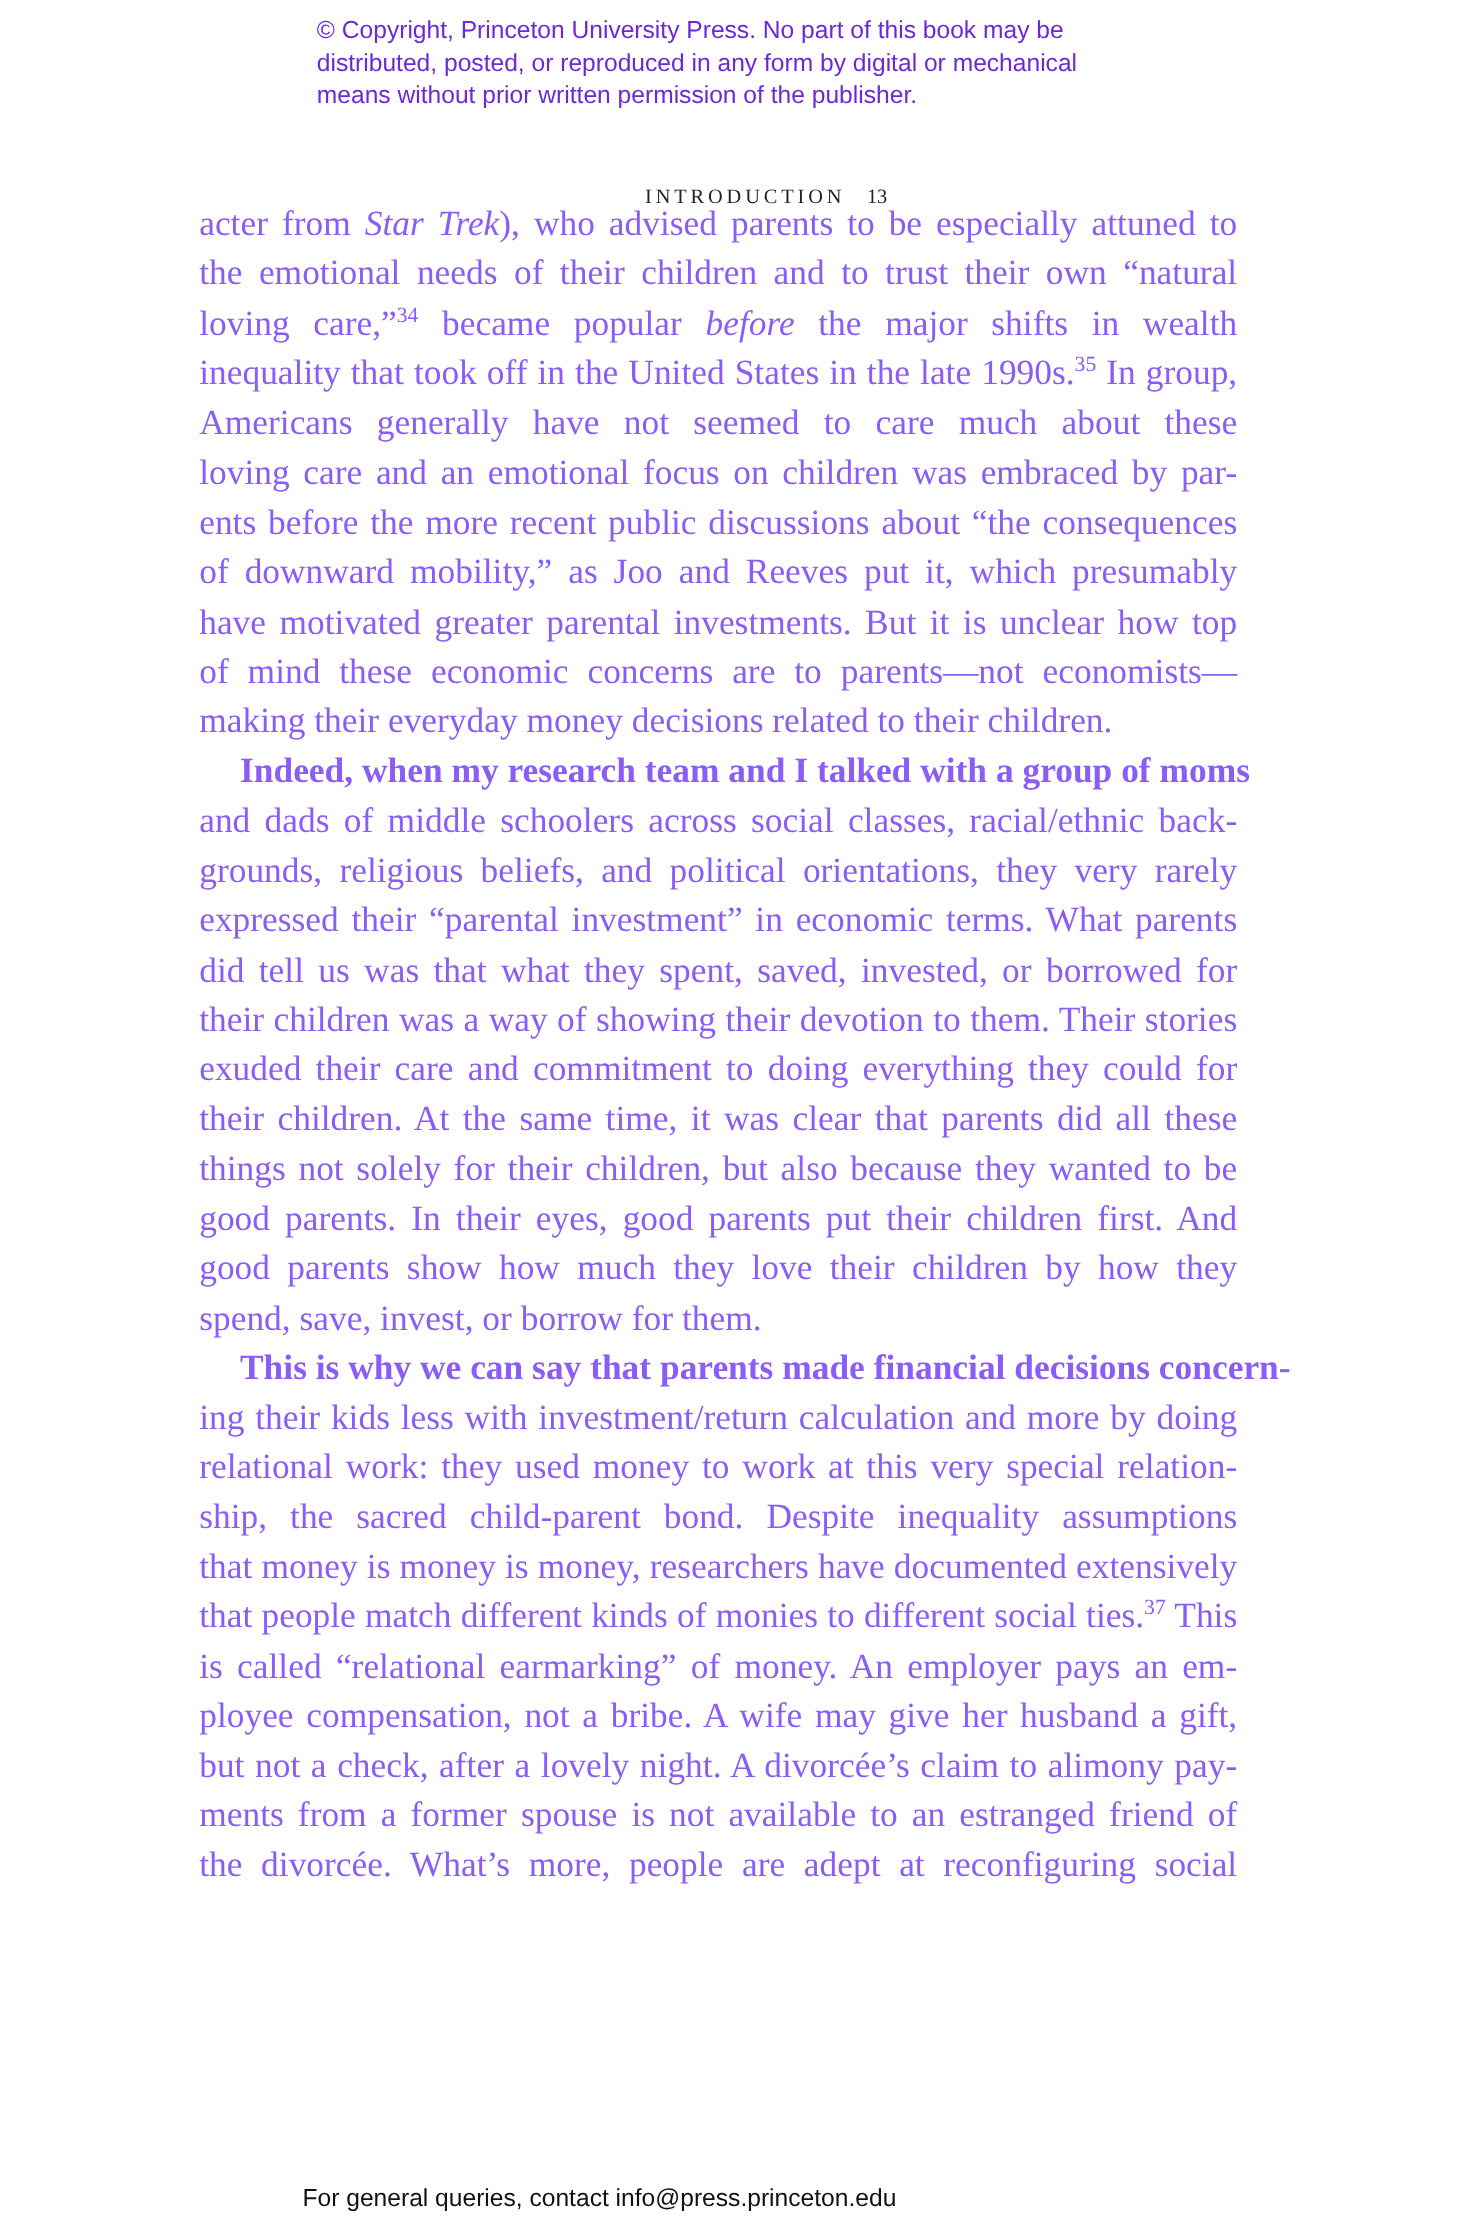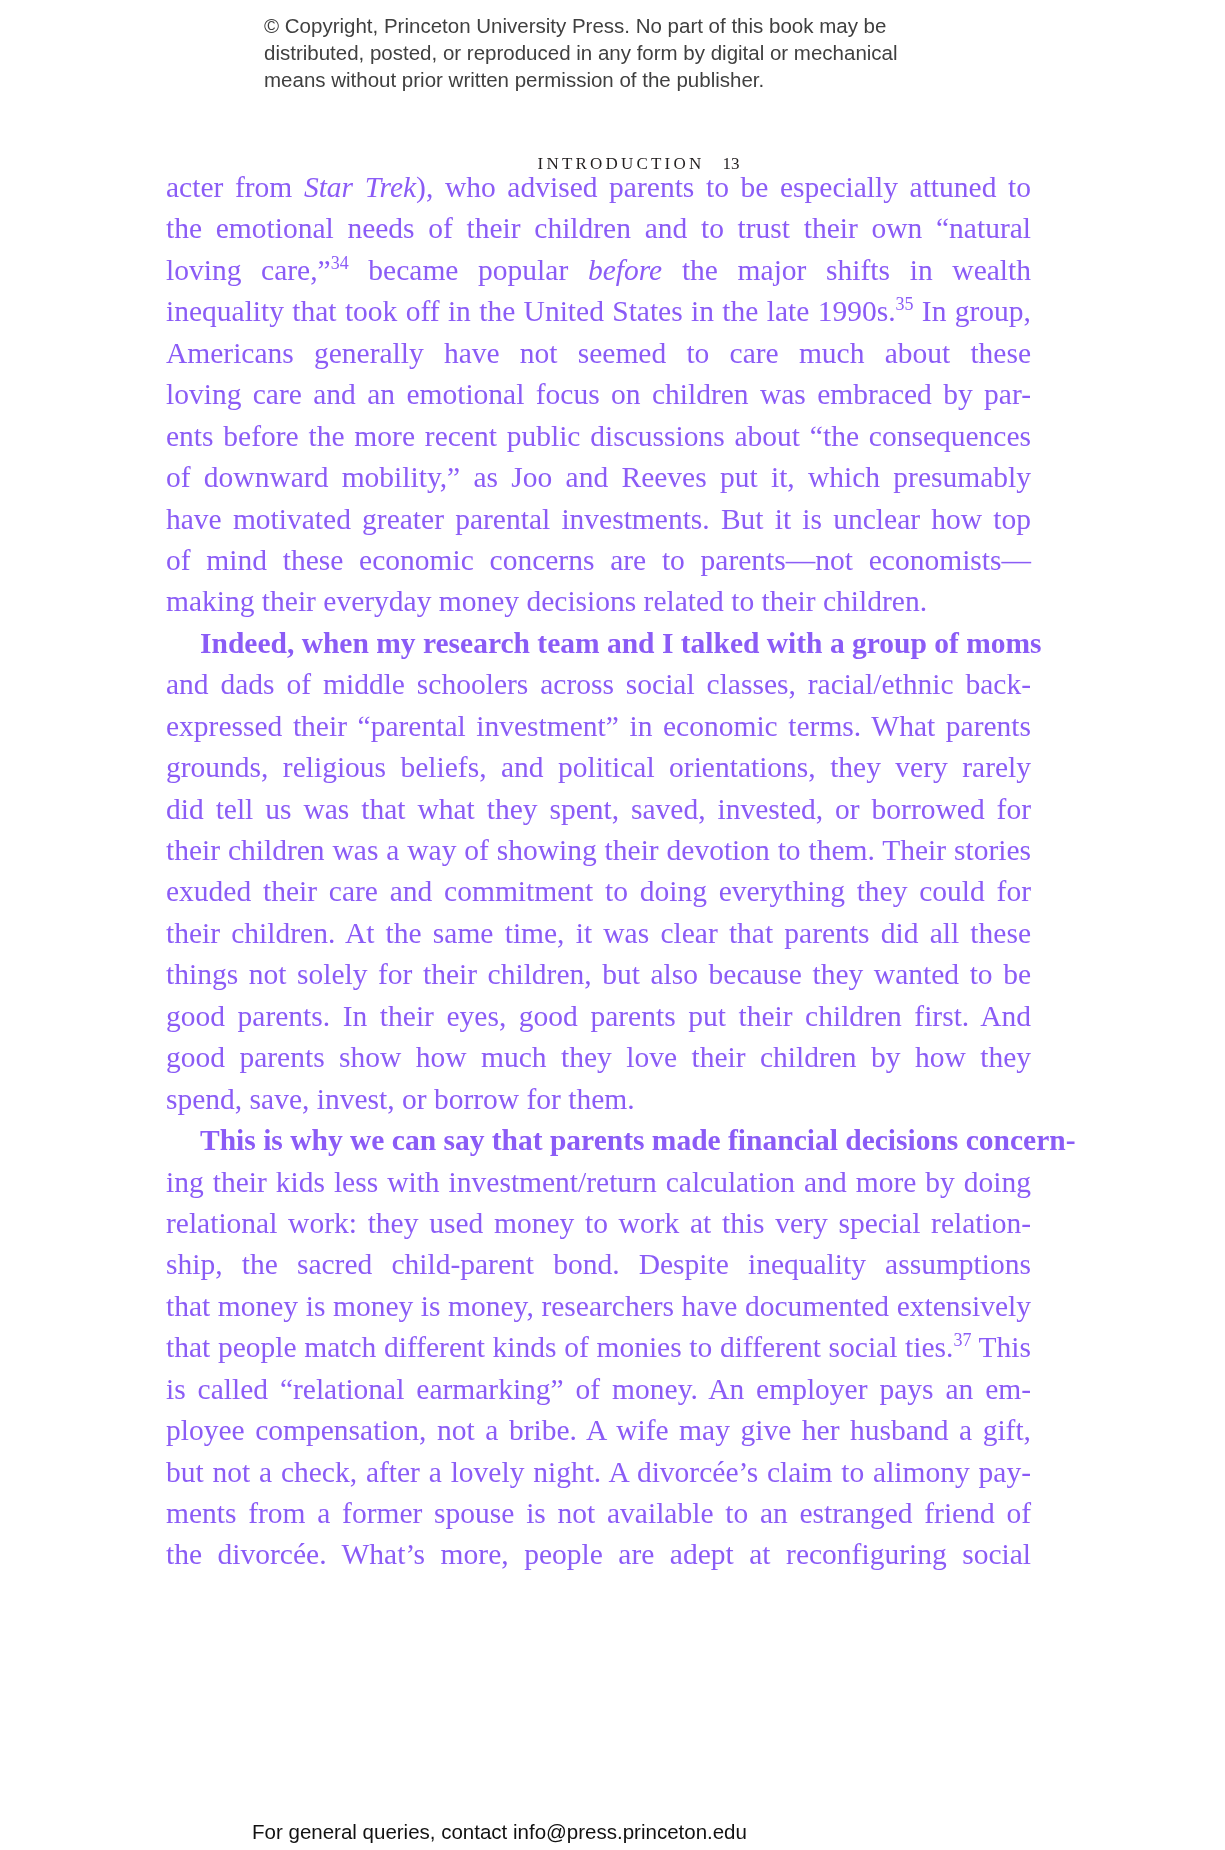--- a/index.html
+++ b/index.html
@@ -15,21 +15,21 @@
       color: #231f20;
     }
     .copyright {
       position: absolute;
       left: 264px;
       top: 12px;
       width: 760px;
       font-family: "Liberation Sans", sans-serif;
       font-size: 20.5px;
       line-height: 27px;
-      color: #404040;
+      color: #6d28d9;
       margin: 0;
     }
     .copyright span { display: block; white-space: nowrap; }
     .running-head {
       position: absolute;
       left: 0;
       top: 114px;
       width: 1225px;
       text-align: center;
       font-family: "Liberation Serif", serif;
@@ -97,22 +97,22 @@
     <span class="line"><span>inequality that took off in the United States in the late 1990s.</span><sup>35</sup><span> In group,</span></span>
     <span class="line"><span>Americans generally have not seemed to care much about these</span></span>
     <span class="line"><span>loving care and an emotional focus on children was embraced by par-</span></span>
     <span class="line"><span>ents before the more recent public discussions about “the consequences</span></span>
     <span class="line"><span>of downward mobility,” as Joo and Reeves put it, which presumably</span></span>
     <span class="line"><span>have motivated greater parental investments. But it is unclear how top</span></span>
     <span class="line"><span>of mind these economic concerns are to parents—not economists—</span></span>
     <span class="line last"><span>making their everyday money decisions related to their children.</span></span>
     <span class="line indent"><span>Indeed, when my research team and I talked with a group of moms</span></span>
     <span class="line"><span>and dads of middle schoolers across social classes, racial/ethnic back-</span></span>
+    <span class="line"><span>grounds, religious beliefs, and political orientations, they very rarely</span></span>
     <span class="line"><span>expressed their “parental investment” in economic terms. What parents</span></span>
-    <span class="line"><span>grounds, religious beliefs, and political orientations, they very rarely</span></span>
     <span class="line"><span>did tell us was that what they spent, saved, invested, or borrowed for</span></span>
     <span class="line"><span>their children was a way of showing their devotion to them. Their stories</span></span>
     <span class="line"><span>exuded their care and commitment to doing everything they could for</span></span>
     <span class="line"><span>their children. At the same time, it was clear that parents did all these</span></span>
     <span class="line"><span>things not solely for their children, but also because they wanted to be</span></span>
     <span class="line"><span>good parents. In their eyes, good parents put their children first. And</span></span>
     <span class="line"><span>good parents show how much they love their children by how they</span></span>
     <span class="line last"><span>spend, save, invest, or borrow for them.</span></span>
     <span class="line indent"><span>This is why we can say that parents made financial decisions concern-</span></span>
     <span class="line"><span>ing their kids less with investment/return calculation and more by doing</span></span>

